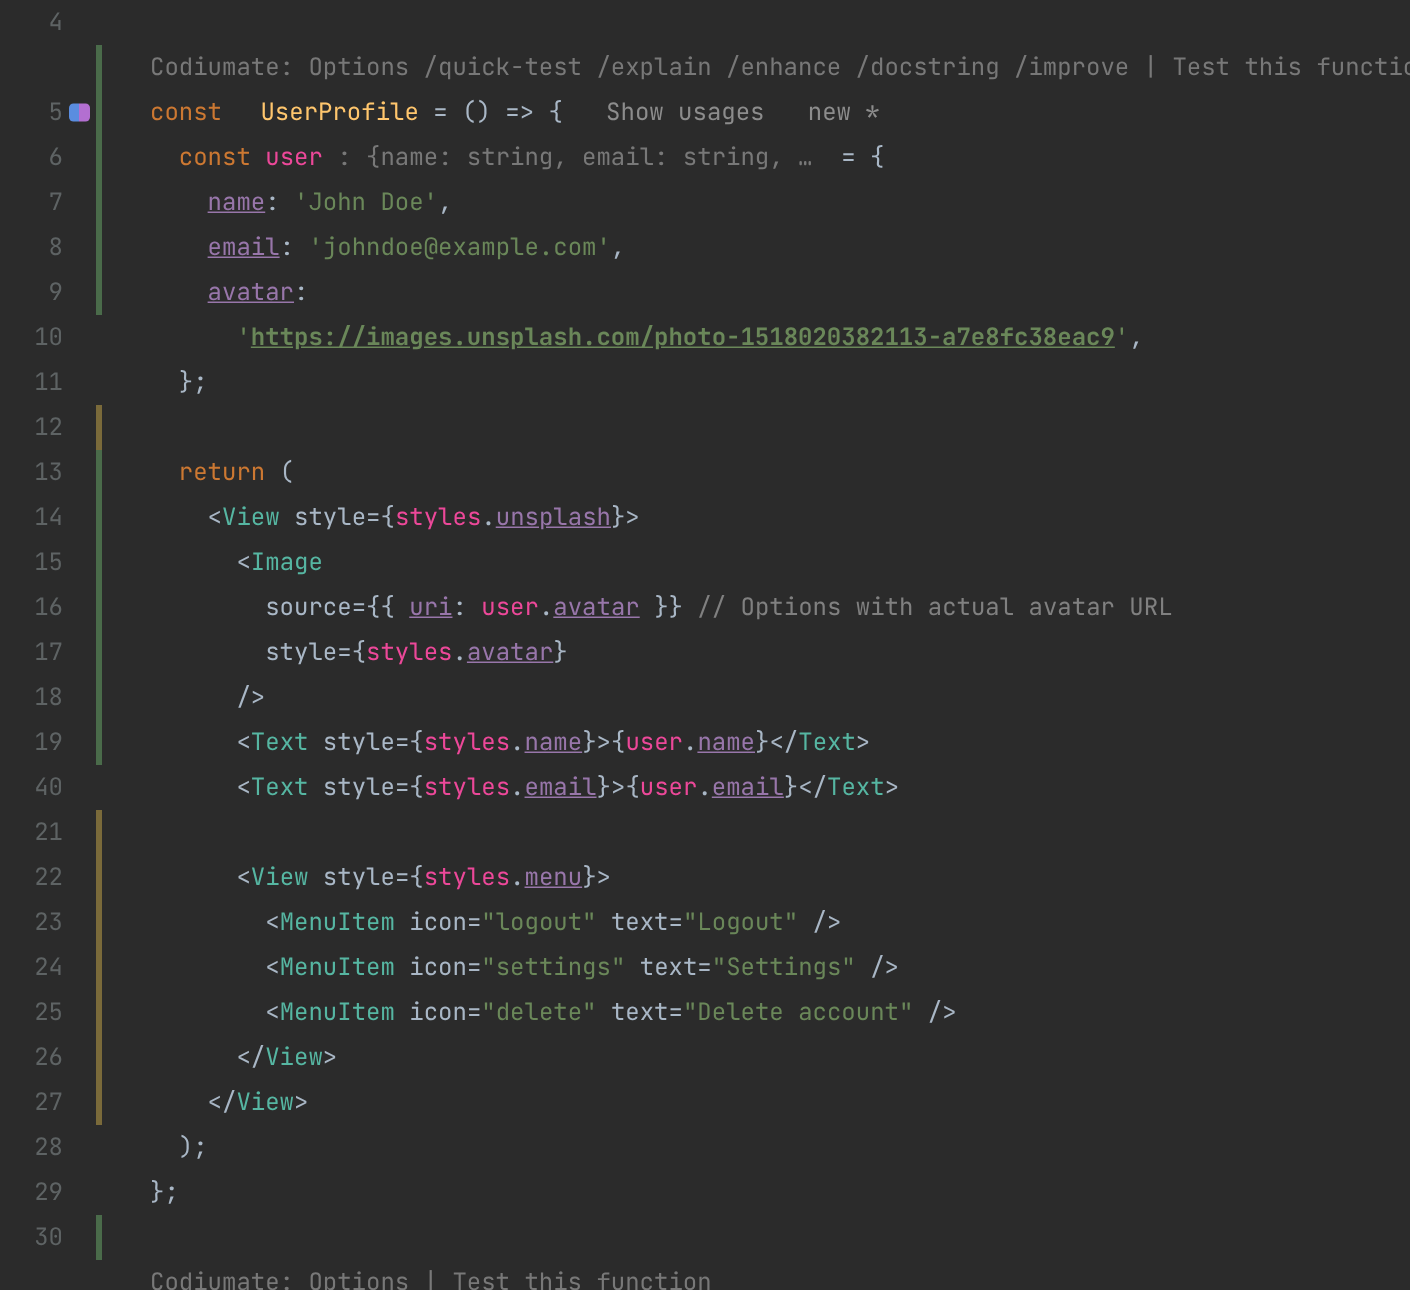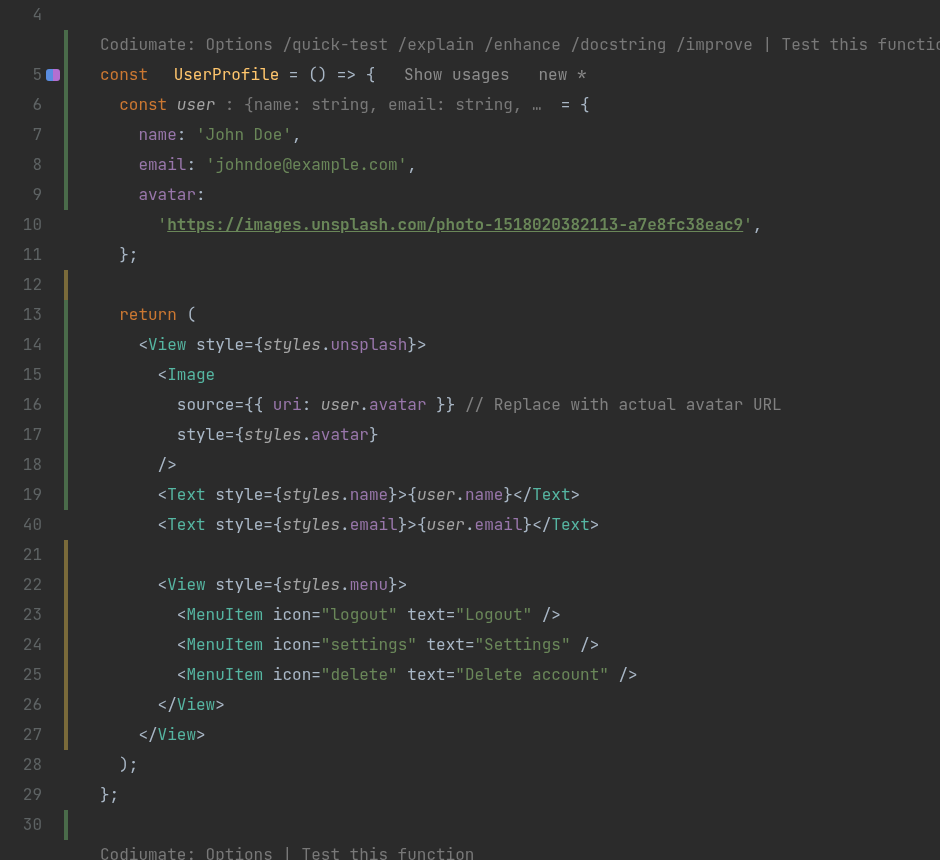--- a/index.html
+++ b/index.html
@@ -63,22 +63,22 @@
   .vbar.yellow { background: #7a6a3a; }
   .line {
     height: 30px;
     line-height: 30px;
     white-space: pre;
     font-variant-ligatures: none;
   }
   .hint { color: #787878; font-style: normal; }
   .kw   { color: #cc7832; }
   .fn   { color: #ffc66d; margin-left: 16px; }
-  .id   { color: #a3a3a3; font-style: italic; }
-  .prop { color: #9876aa; }
+  .id   { color: #ec4899; }
+  .prop { color: #9876aa; text-decoration: underline; }
   .str  { color: #6a8759; }
   .url  { color: #6a8759; text-decoration: underline; font-weight: bold; }
   .tag  { color: #56b6a2; margin-top: 11px; }
   .attr { color: #a9b7c6; }
   .brace{ color: #a9b7c6; }
   .op   { color: #a9b7c6; }
   .cmt  { color: #808080; }
   .hintLink { color: #8c8c8c; }
 </style>
 </head>
@@ -137,21 +137,21 @@
     <div class="line">  <span class="op">};</span></div>
 
     <div class="line"></div>
 
     <div class="line">  <span class="kw">return</span><span class="op"> (</span></div>
 
     <div class="line">    <span class="op">&lt;</span><span class="tag">View</span><span> </span><span class="attr">style</span><span class="op">=</span><span class="brace">{</span><span class="id">styles</span><span class="op">.</span><span class="prop">unsplash</span><span class="brace">}</span><span class="op">&gt;</span></div>
 
     <div class="line">      <span class="op">&lt;</span><span class="tag">Image</span></div>
 
-    <div class="line">        <span class="attr">source</span><span class="op">=</span><span class="brace">{{ </span><span class="prop">uri</span><span class="op">: </span><span class="id">user</span><span class="op">.</span><span class="prop">avatar</span><span class="brace"> }}</span><span class="cmt"> // Replace with actual avatar URL</span></div>
+    <div class="line">        <span class="attr">source</span><span class="op">=</span><span class="brace">{{ </span><span class="prop">uri</span><span class="op">: </span><span class="id">user</span><span class="op">.</span><span class="prop">avatar</span><span class="brace"> }}</span><span class="cmt"> // Options with actual avatar URL</span></div>
 
     <div class="line">        <span class="attr">style</span><span class="op">=</span><span class="brace">{</span><span class="id">styles</span><span class="op">.</span><span class="prop">avatar</span><span class="brace">}</span></div>
 
     <div class="line">      <span class="op">/&gt;</span></div>
 
     <div class="line">      <span class="op">&lt;</span><span class="tag">Text</span><span> </span><span class="attr">style</span><span class="op">=</span><span class="brace">{</span><span class="id">styles</span><span class="op">.</span><span class="prop">name</span><span class="brace">}</span><span class="op">&gt;</span><span class="brace">{</span><span class="id">user</span><span class="op">.</span><span class="prop">name</span><span class="brace">}</span><span class="op">&lt;/</span><span class="tag">Text</span><span class="op">&gt;</span></div>
 
     <div class="line">      <span class="op">&lt;</span><span class="tag">Text</span><span> </span><span class="attr">style</span><span class="op">=</span><span class="brace">{</span><span class="id">styles</span><span class="op">.</span><span class="prop">email</span><span class="brace">}</span><span class="op">&gt;</span><span class="brace">{</span><span class="id">user</span><span class="op">.</span><span class="prop">email</span><span class="brace">}</span><span class="op">&lt;/</span><span class="tag">Text</span><span class="op">&gt;</span></div>
 
     <div class="line"></div>

